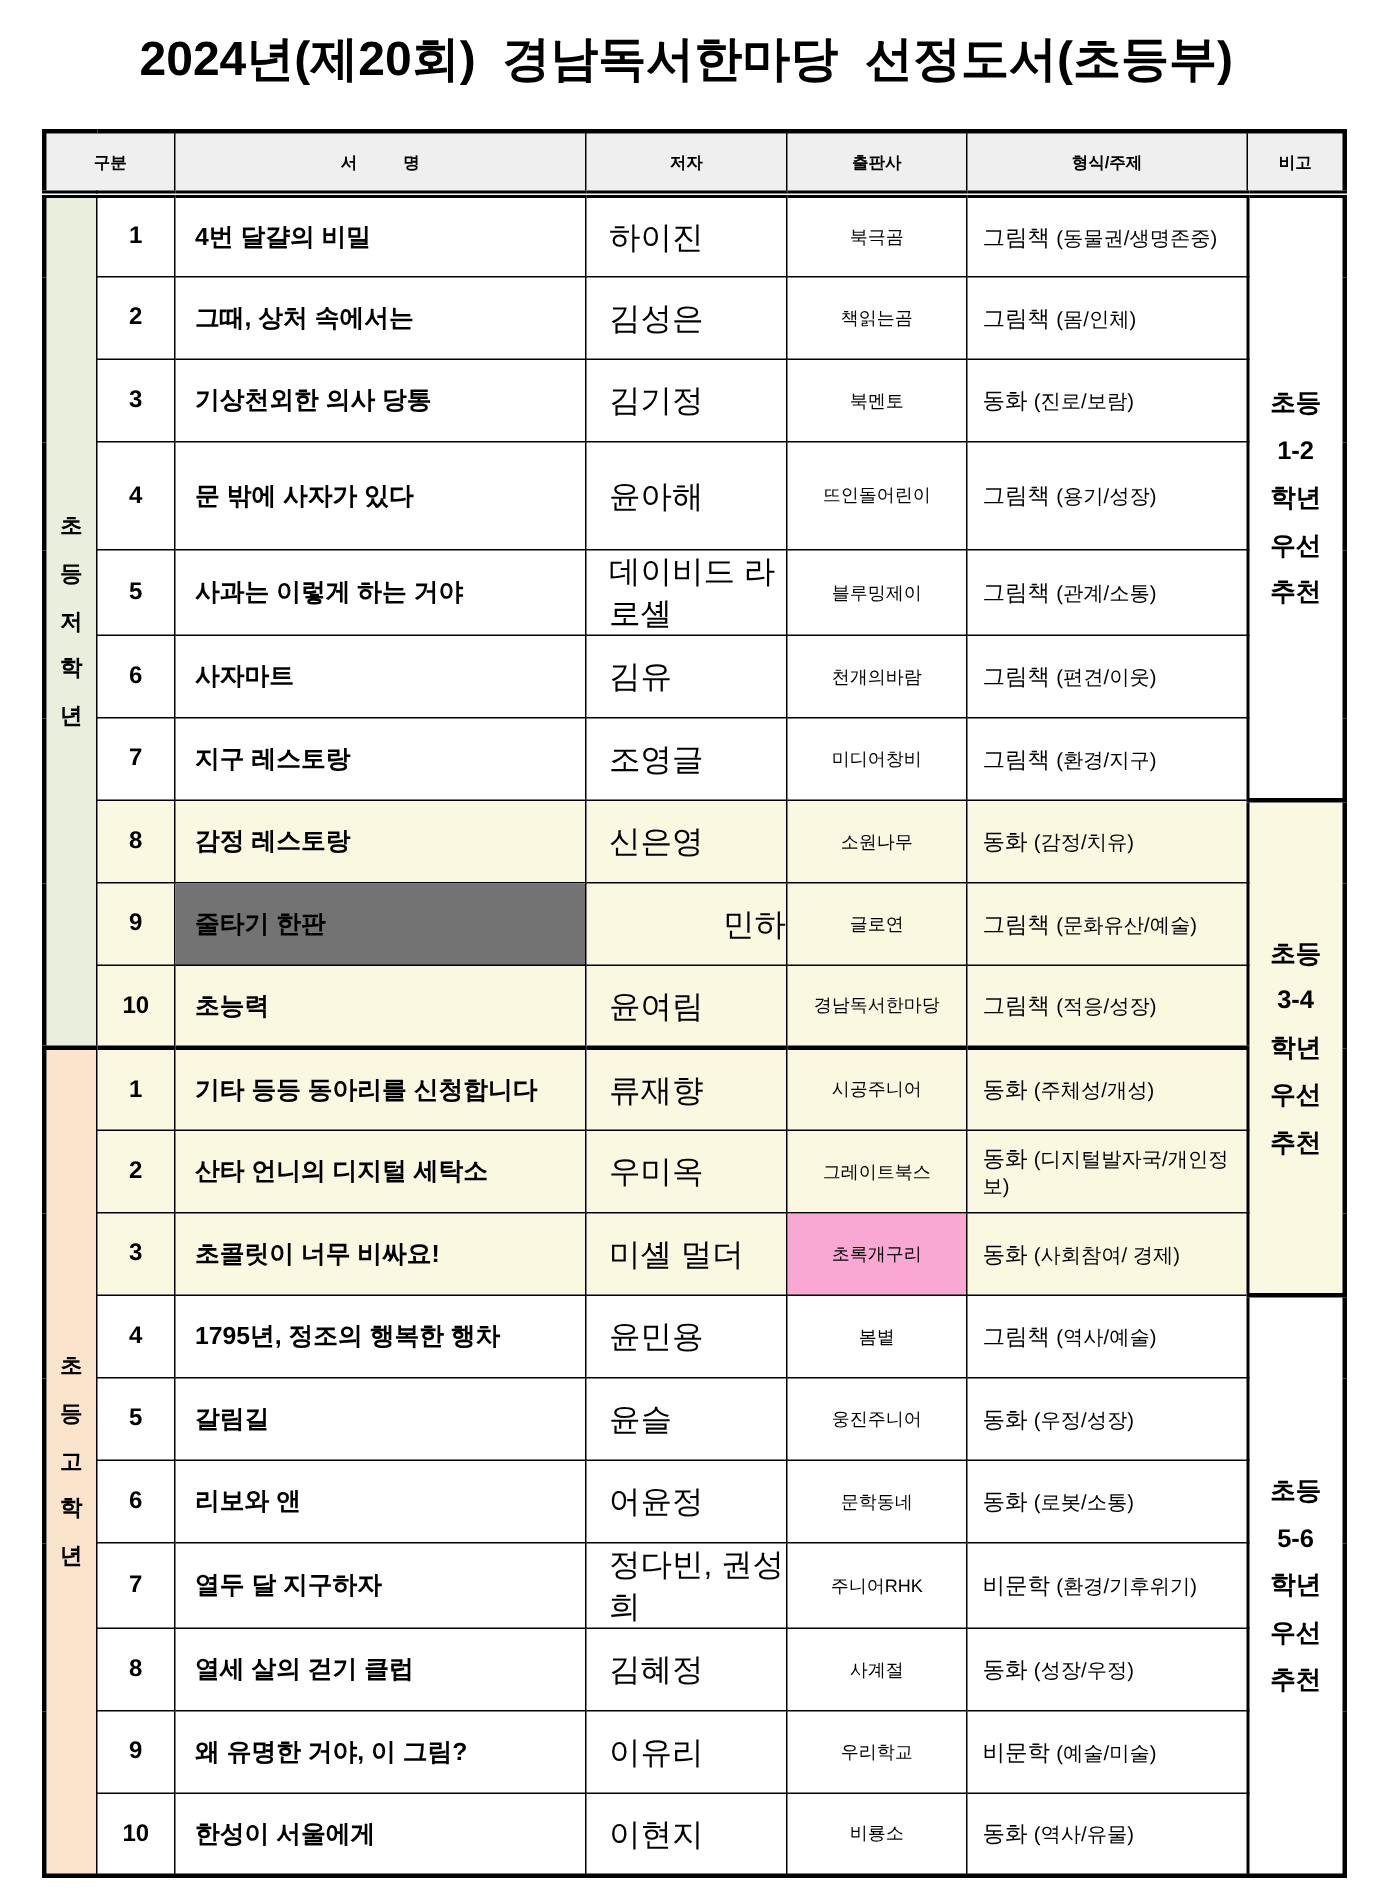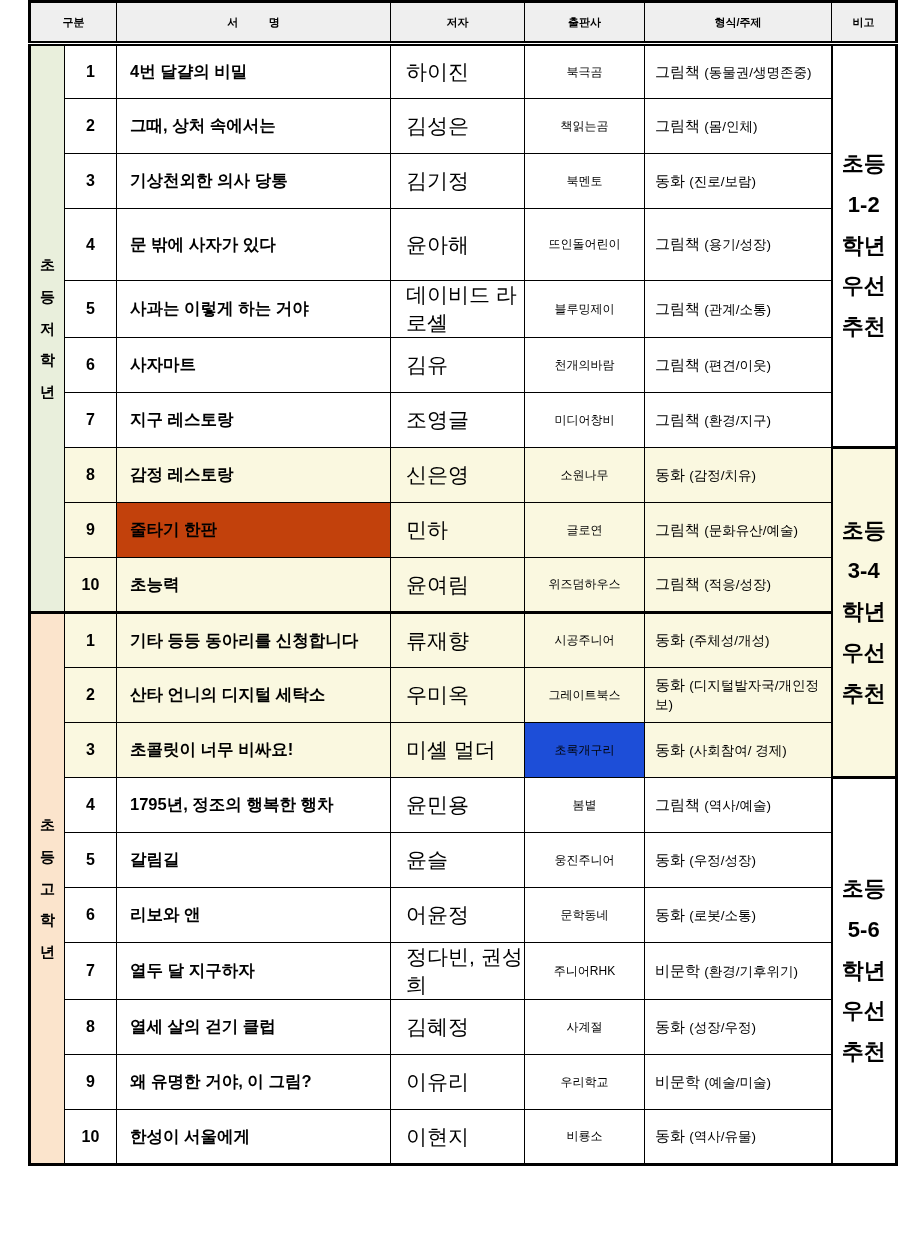--- a/index.html
+++ b/index.html
@@ -74,29 +74,30 @@
     padding-right: 3px;
   }
   .fmt-topic { font-size: 13.5px; }
   td.remark {
     border-left: 2px solid #000;
     text-align: center;
   }
   td.remark.thick-top { border-top: 3px solid #000; }
   .remark-text {
     white-space: pre-line;
-    font-size: 22px;
+    font-size: 17px;
     font-weight: 700;
     line-height: 1.85;
   }
 </style>
 </head>
 <body>
 
 <div>
+  <h1 class="page-title">2024년(제20회)  경남독서한마당  선정도서(초등부)</h1>
 
   <table class="book-table">
     <colgroup>
       <col style="width:35px">
       <col style="width:52px">
       <col style="width:274px">
       <col style="width:134px">
       <col style="width:120px">
       <col style="width:187px">
       <col style="width:65px">
@@ -184,30 +185,30 @@
           <td class="remark thick-top" rowspan="6" style="background: rgb(250, 248, 224);">
             <div class="remark-text">초등
 3-4
 학년
 우선
 추천</div>
           </td>
         </tr>
         <tr>
           <td class="num" style="background: rgb(250, 248, 224);">9</td>
-          <td class="titlec" style="background: #c2410c;">줄타기 한판</td>
-          <td class="author" style="background: rgb(250, 248, 224);">민하</td>
+          <td class="titlec" style="background: #737373;">줄타기 한판</td>
+          <td class="author" style="background: rgb(250, 248, 224); text-align: right;">민하</td>
           <td class="pub" style="background: rgb(250, 248, 224);">글로연</td>
           <td class="fmt" style="background: rgb(250, 248, 224);"><span>그림책</span> <span class="fmt-topic">(문화유산/예술)</span></td>
         </tr>
         <tr>
           <td class="num" style="background: rgb(250, 248, 224);">10</td>
           <td class="titlec" style="background: rgb(250, 248, 224);">초능력</td>
           <td class="author" style="background: rgb(250, 248, 224);">윤여림</td>
-          <td class="pub" style="background: rgb(250, 248, 224);">위즈덤하우스</td>
+          <td class="pub" style="background: rgb(250, 248, 224);">경남독서한마당</td>
           <td class="fmt" style="background: rgb(250, 248, 224);"><span>그림책</span> <span class="fmt-topic">(적응/성장)</span></td>
         </tr>
         <tr class="group-start">
           <td class="group-cell" rowspan="10" style="background: rgb(251, 228, 204);">
             <div class="group-label">초
 등
 고
 학
 년</div>
           </td>
@@ -221,21 +222,21 @@
           <td class="num" style="background: rgb(250, 248, 224);">2</td>
           <td class="titlec" style="background: rgb(250, 248, 224);">산타 언니의 디지털 세탁소</td>
           <td class="author" style="background: rgb(250, 248, 224);">우미옥</td>
           <td class="pub" style="background: rgb(250, 248, 224);">그레이트북스</td>
           <td class="fmt" style="background: rgb(250, 248, 224);"><span>동화</span> <span class="fmt-topic">(디지털발자국/개인정보)</span></td>
         </tr>
         <tr>
           <td class="num" style="background: rgb(250, 248, 224);">3</td>
           <td class="titlec" style="background: rgb(250, 248, 224);">초콜릿이 너무 비싸요!</td>
           <td class="author" style="background: rgb(250, 248, 224);">미셸 멀더</td>
-          <td class="pub" style="background: #1d4ed8;">초록개구리</td>
+          <td class="pub" style="background: #f9a8d4;">초록개구리</td>
           <td class="fmt" style="background: rgb(250, 248, 224);"><span>동화</span> <span class="fmt-topic">(사회참여/ 경제)</span></td>
         </tr>
         <tr>
           <td class="num">4</td>
           <td class="titlec">1795년, 정조의 행복한 행차</td>
           <td class="author">윤민용</td>
           <td class="pub">봄볕</td>
           <td class="fmt"><span>그림책</span> <span class="fmt-topic">(역사/예술)</span></td>
           <td class="remark thick-top" rowspan="7">
             <div class="remark-text">초등

